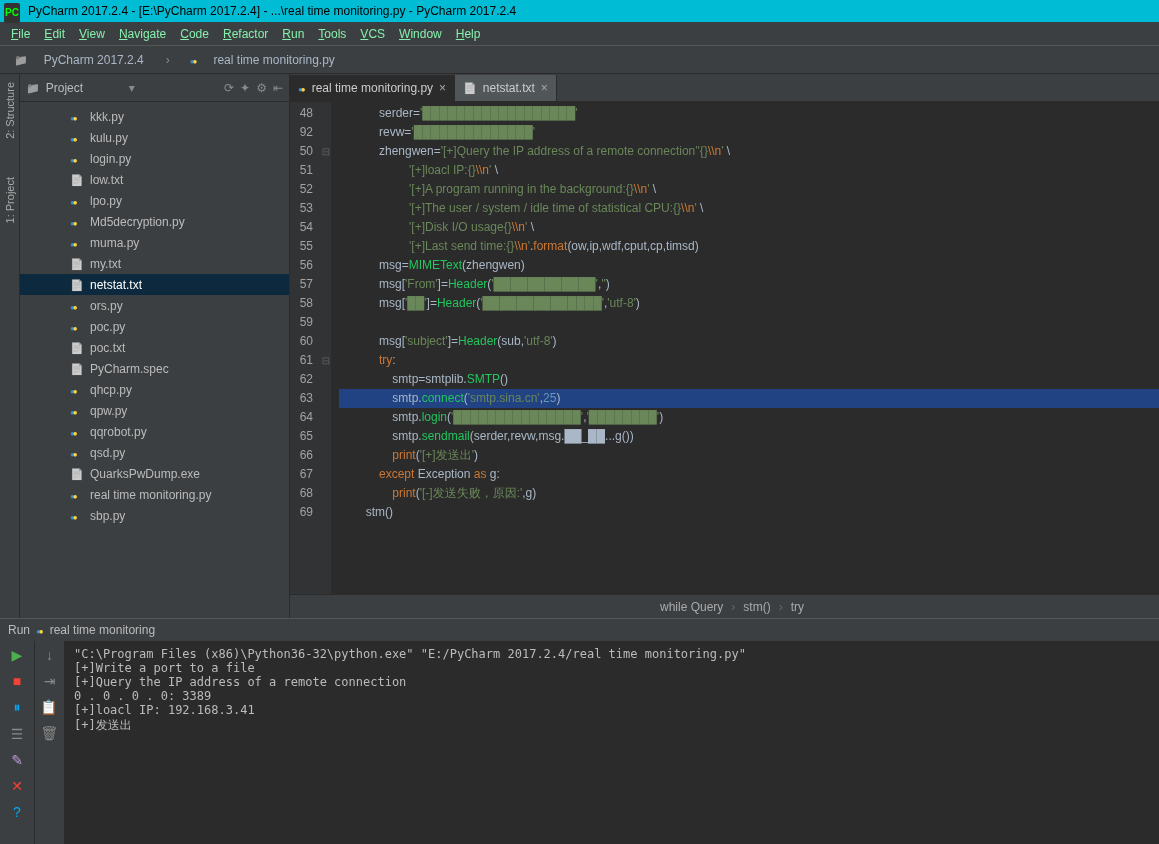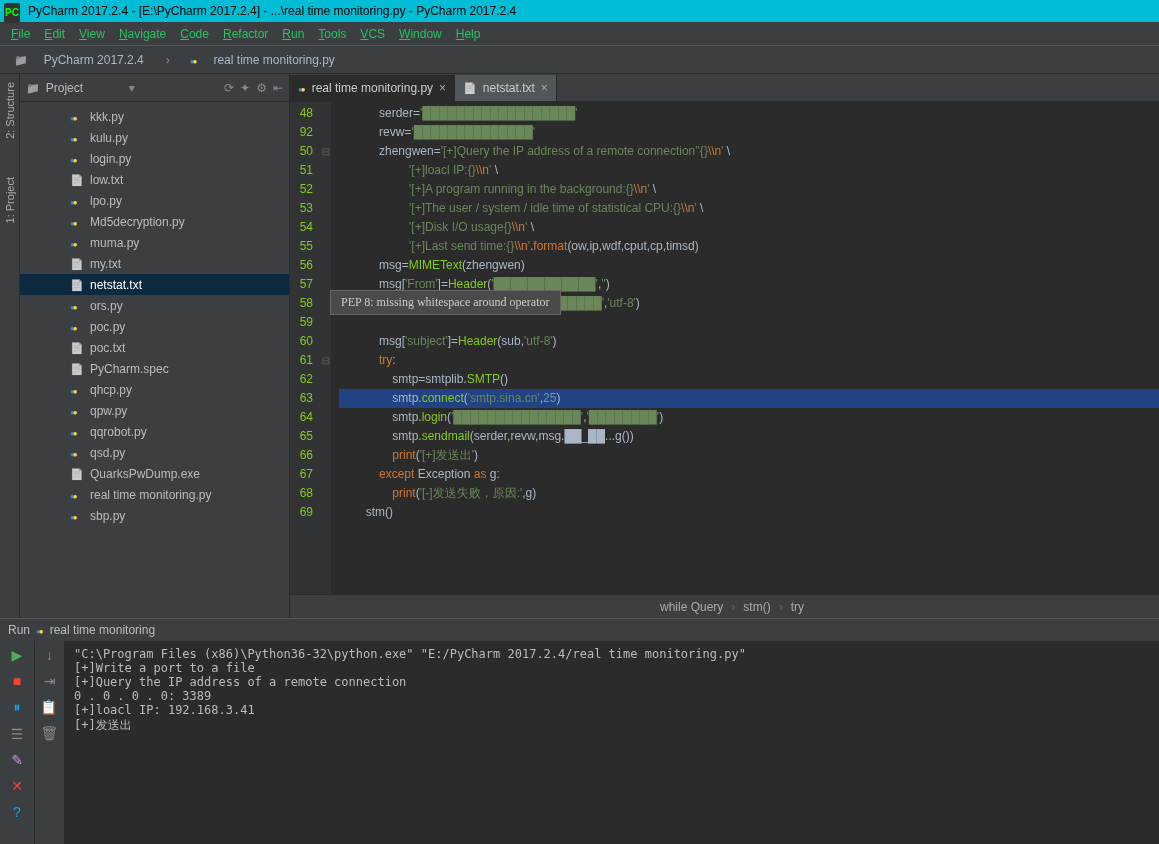--- a/index.html
+++ b/index.html
@@ -1,20 +1,20 @@
 <!DOCTYPE html>
 <html><head>
 <meta charset="utf-8">
 <style>
 * { margin:0; padding:0; box-sizing:border-box; font-family:"Segoe UI",Arial,sans-serif; font-size:12px; }
 body { background:#2b2b2b; color:#a9b7c6; width:1159px; height:844px; overflow:hidden; }
 .titlebar { background:#00bcd4; color:#000; height:22px; line-height:22px; padding-left:28px; position:relative; }
 .titlebar .appicon { position:absolute; left:4px; top:3px; width:16px; height:20px; background:#333; border-radius:2px; display:flex; align-items:center; justify-content:center; color:#0f0; font-size:10px; font-weight:bold; }
 .menubar { background:#3c3f41; height:24px; display:flex; align-items:center; padding-left:4px; border-bottom:1px solid #555; }
-.menubar span { padding:0 7px; color:#22c55e; cursor:pointer; }
+.menubar span { padding:0 7px; color:#86efac; cursor:pointer; }
 .menubar span u { text-decoration:underline; }
 .crumbbar { background:#3c3f41; height:28px; display:flex; align-items:center; padding-left:8px; border-bottom:1px solid #2b2b2b; gap:4px; }
 .crumbbar .crumb { background:#3c3f41; padding:2px 10px 2px 6px; display:flex; align-items:center; gap:16px; position:relative; }
 .crumbbar .crumb::after { content:"›"; color:#888; margin-left:6px; }
 .crumbbar .crumb:last-child::after { content:""; }
 .folder-icon::before { content:"📁"; font-size:11px; filter:grayscale(1) brightness(.7); }
 .py-icon::before { content:"●"; color:#3c88c4; font-size:8px; margin-right:2px; }
 .py-icon::after { content:"●"; color:#ffd43b; font-size:8px; margin-left:-4px; }
 .txt-icon::before { content:"📄"; font-size:11px; filter:grayscale(1) brightness(.8); }
 
@@ -30,32 +30,32 @@
 .tree .item.sel { background:#0d293e; color:#fff; }
 .tree .item .ic { width:14px; display:inline-block; }
 
 .editorwrap { flex:1; display:flex; flex-direction:column; min-width:0; }
 .tabs { height:28px; background:#3c3f41; display:flex; align-items:flex-end; border-bottom:1px solid #2b2b2b; }
 .tab { height:26px; padding:0 8px; display:flex; align-items:center; gap:6px; background:#515658; color:#ccc; border-right:1px solid #2b2b2b; cursor:pointer; }
 .tab.active { background:#2b2b2b; }
 .tab .close { color:#aaa; font-size:12px; }
 
 .editor { flex:1; background:#2b2b2b; display:flex; font-family:Consolas,monospace; font-size:12px; position:relative; overflow:hidden; }
-.gutter { width:45px; background:#313335; text-align:right; padding:2px 8px 2px 0; color:#84cc16; }
+.gutter { width:45px; background:#313335; text-align:right; padding:2px 8px 2px 0; color:#a3a3a3; }
 .gutter div { height:19px; line-height:19px; }
 .foldg { width:16px; background:#313335; padding-top:2px; }
 .foldg div { height:19px; line-height:19px; text-align:center; color:#606366; font-size:10px; }
 .code { padding:2px 0 2px 8px; white-space:pre; color:#a9b7c6; position:relative; }
 .code div.line { height:19px; line-height:19px; }
 .code .hl { background:#214283; display:block; width:820px; }
 .kw { color:#cc7832; }
 .str { color:#6a8759; }
 .esc { color:#cc7832; }
 .num { color:#6897bb; }
-.fn { color:#84cc16; }
+.fn { color:#22c55e; }
 .tooltip { position:absolute; background:#4a4a4a; border:1px solid #666; color:#ccc; padding:4px 10px; font-family:"Segoe UI"; font-size:12px; z-index:10; }
 
 .statusb { height:24px; background:#3c3f41; border-top:1px solid #2b2b2b; display:flex; align-items:center; padding-left:370px; gap:8px; color:#aaa; }
 .statusb .sep { color:#666; }
 
 .body3 { display:flex; flex-direction:column; height:100%; }
 .upper { display:flex; flex:1; min-height:0; }
 .run { height:300px; background:#2b2b2b; border-top:1px solid #555; display:flex; flex-direction:column; }
 .runhdr { height:22px; background:#3c3f41; color:#bbb; padding-left:8px; display:flex; align-items:center; gap:6px; }
 .runbody { flex:1; display:flex; }
@@ -256,21 +256,20 @@
             <div></div>
             <div></div>
             <div></div>
             <div></div>
             <div></div>
             <div></div>
             <div></div>
             <div></div>
           </div>
     <div class="code" id="code"><div class="line">            serder=<span class="str">'██████████████████'</span></div><div class="line">            revw=<span class="str">'██████████████'</span></div><div class="line">            zhengwen=<span class="str">'[+]Query the IP address of a remote connection'</span><span class="str">'{}<span class="esc">\\n</span>'</span> \</div><div class="line">                     <span class="str">'[+]loacl IP:{}<span class="esc">\\n</span>'</span> \</div><div class="line">                     <span class="str">'[+]A program running in the background:{}<span class="esc">\\n</span>'</span> \</div><div class="line">                     <span class="str">'[+]The user / system / idle time of statistical CPU:{}<span class="esc">\\n</span>'</span> \</div><div class="line">                     <span class="str">'[+]Disk I/O usage{}<span class="esc">\\n</span>'</span> \</div><div class="line">                     <span class="str">'[+]Last send time:{}<span class="esc">\\n</span>'</span>.<span class="kw">format</span>(ow,ip,wdf,cput,cp,timsd)</div><div class="line">            msg=<span class="fn">MIMEText</span>(zhengwen)</div><div class="line">            msg[<span class="str">'From'</span>]=<span class="fn">Header</span>(<span class="str">'████████████'</span>,<span class="str">''</span>)</div><div class="line">            msg[<span class="str">'██'</span>]=<span class="fn">Header</span>(<span class="str">'██████████████'</span>,<span class="str">'utf-8'</span>)</div><div class="line"></div><div class="line">            msg[<span class="str">'subject'</span>]=<span class="fn">Header</span>(sub,<span class="str">'utf-8'</span>)</div><div class="line">            <span class="kw">try</span>:</div><div class="line">                smtp=smtplib.<span class="fn">SMTP</span>()</div><div class="line hl">                smtp.<span class="fn">connect</span>(<span class="str">'smtp.sina.cn'</span>,<span class="num">25</span>)</div><div class="line">                smtp.<span class="fn">login</span>(<span class="str">'███████████████'</span>,<span class="str">'████████'</span>)</div><div class="line">                smtp.<span class="fn">sendmail</span>(serder,revw,msg.██_██...g())</div><div class="line">                <span class="kw">print</span>(<span class="str">'[+]发送出'</span>)</div><div class="line">            <span class="kw">except</span> Exception <span class="kw">as</span> g:</div><div class="line">                <span class="kw">print</span>(<span class="str">'[-]发送失败，原因:'</span>,g)</div><div class="line">        stm()</div></div>
-    <div class="tooltip" id="tooltip" style="left: 40px; top: 188px;">PEP 8: missing whitespace around operator</div>
   </div>
   <div class="statusb" id="statusb">
           <span>while Query</span>
           <span class="sep">›</span>
           <span>stm()</span>
           <span class="sep">›</span>
           <span>try</span>
         </div>
 </div>
 

